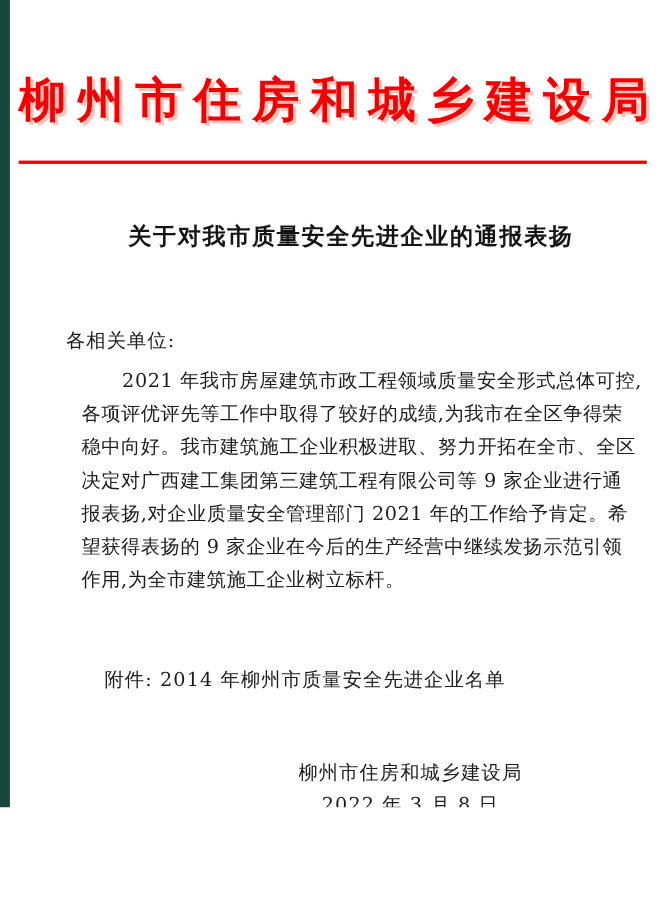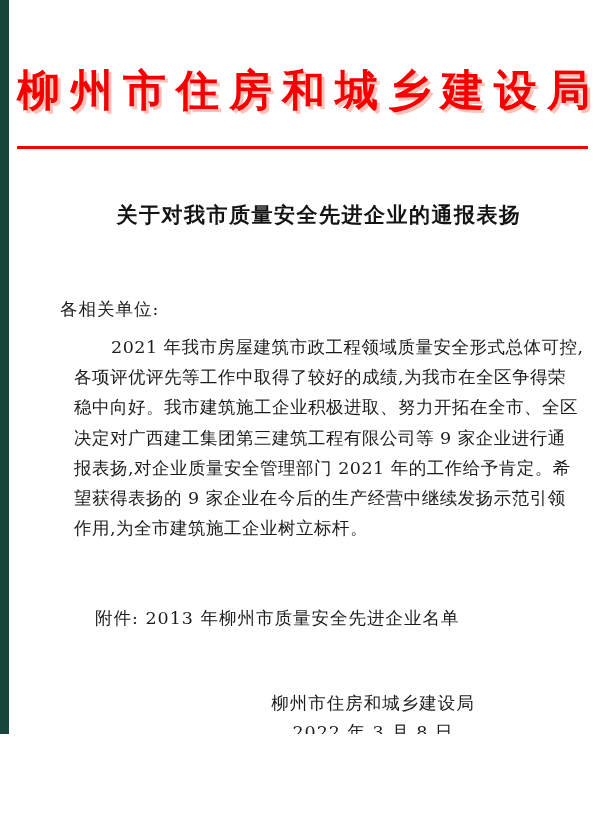--- a/index.html
+++ b/index.html
@@ -127,21 +127,21 @@
   <div class="body-block">
     <div class="body-line indent">2021 年我市房屋建筑市政工程领域质量安全形式总体可控,</div>
     <div class="body-line">各项评优评先等工作中取得了较好的成绩,为我市在全区争得荣</div>
     <div class="body-line">稳中向好。我市建筑施工企业积极进取、努力开拓在全市、全区</div>
     <div class="body-line">决定对广西建工集团第三建筑工程有限公司等 9 家企业进行通</div>
     <div class="body-line">报表扬,对企业质量安全管理部门 2021 年的工作给予肯定。希</div>
     <div class="body-line">望获得表扬的 9 家企业在今后的生产经营中继续发扬示范引领</div>
     <div class="body-line last">作用,为全市建筑施工企业树立标杆。</div>
   </div>
 
-  <div class="attachment">附件: 2013 年柳州市质量安全先进企业名单</div>
+  <div class="attachment">附件: 2014 年柳州市质量安全先进企业名单</div>
 
   <div class="sig-block">
     <div class="sig-line">柳州市住房和城乡建设局</div>
     <div class="sig-line">2022 年 3 月 8 日</div>
     <div class="sig-line">(各相关单位)</div>
   </div>
 
   <div class="page-number">- 1 -</div>
 
 </div>

